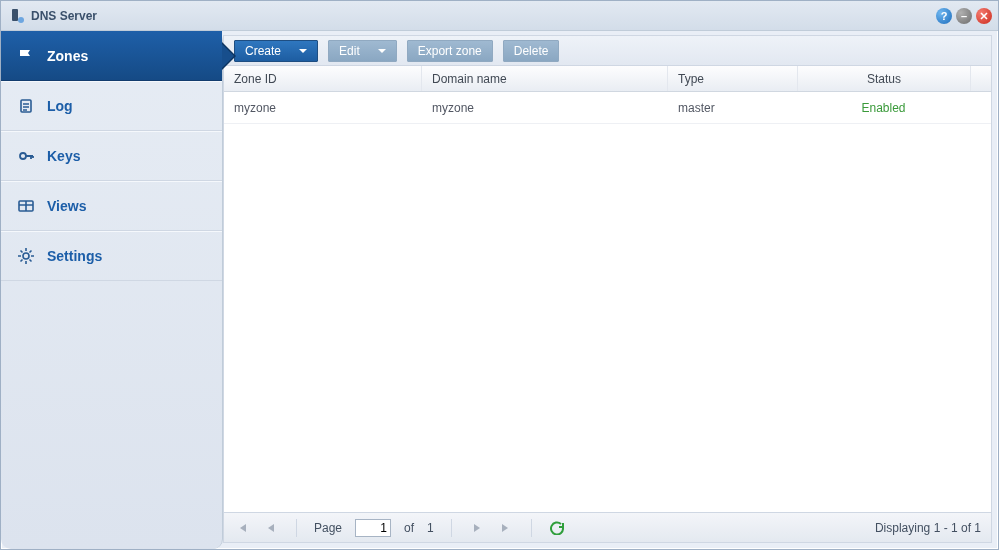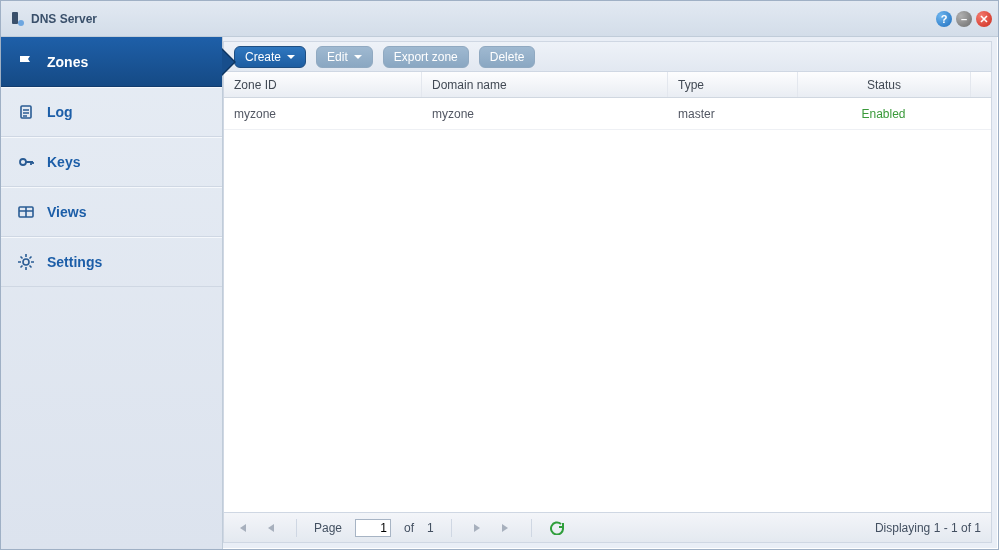--- a/index.html
+++ b/index.html
@@ -13,21 +13,21 @@
   .window {
     width: 999px;
     height: 550px;
     border: 1px solid #9fb0c5;
     background: #e9eef6;
     display: flex;
     flex-direction: column;
     box-shadow: inset 0 0 0 1px #fff;
   }
   .titlebar {
-    height: 36px;
+    height: 30px;
     background: linear-gradient(#e2e9f2, #d3dde9);
     border-bottom: 1px solid #c0ccd9;
     display: flex;
     align-items: center;
     padding: 0 6px 0 8px;
   }
   .titlebar .app-icon {
     width: 16px; height: 16px;
     margin-right: 6px;
     position: relative;
@@ -48,20 +48,21 @@
     flex: 1;
     display: flex;
     min-height: 0;
   }
   .sidebar {
     width: 222px;
     background: linear-gradient(#e6ecf4, #dce3ee);
     border-right: 1px solid #c0ccd9;
     display: flex;
     flex-direction: column;
+    border-radius: 10px;
   }
   .sidebar .item {
     display: flex;
     align-items: center;
     gap: 12px;
     padding: 0 16px;
     height: 50px;
     color: #1c5ea8;
     font-size: 14px;
     font-weight: bold;
@@ -116,26 +117,26 @@
     border-bottom: 1px solid #cfd7e3;
     display: flex;
     align-items: center;
     gap: 10px;
     padding: 0 10px;
   }
   .btn {
     height: 22px;
     padding: 0 10px;
     border: 1px solid #7094b8;
-    border-radius: 6px;
+    border-radius: 1px;
     color: #fff;
     font-size: 12px;
     display: inline-flex;
     align-items: center;
-    gap: 6px;
+    gap: 18px;
     cursor: pointer;
     background: linear-gradient(#3f7ab8, #2c68a7);
   }
   .btn.primary {
     border-color: #1e4e82;
     background: linear-gradient(#2f77bf, #1d5da1);
   }
   .btn.dim {
     background: linear-gradient(#9fb9d1, #8aa7c2);
     border-color: #90a9c1;

